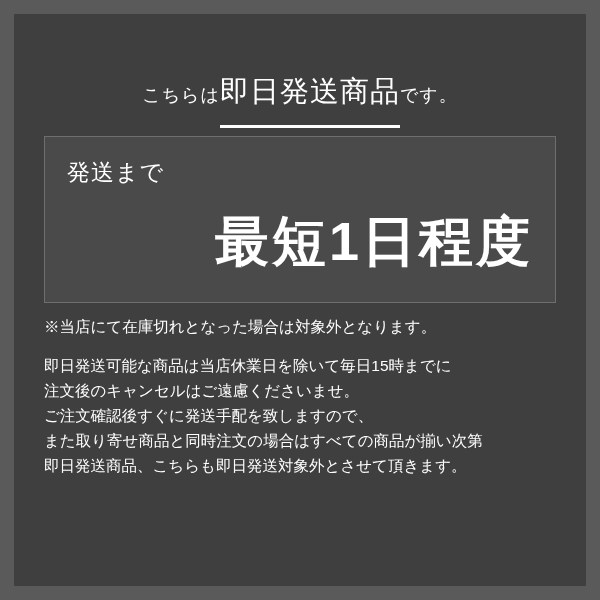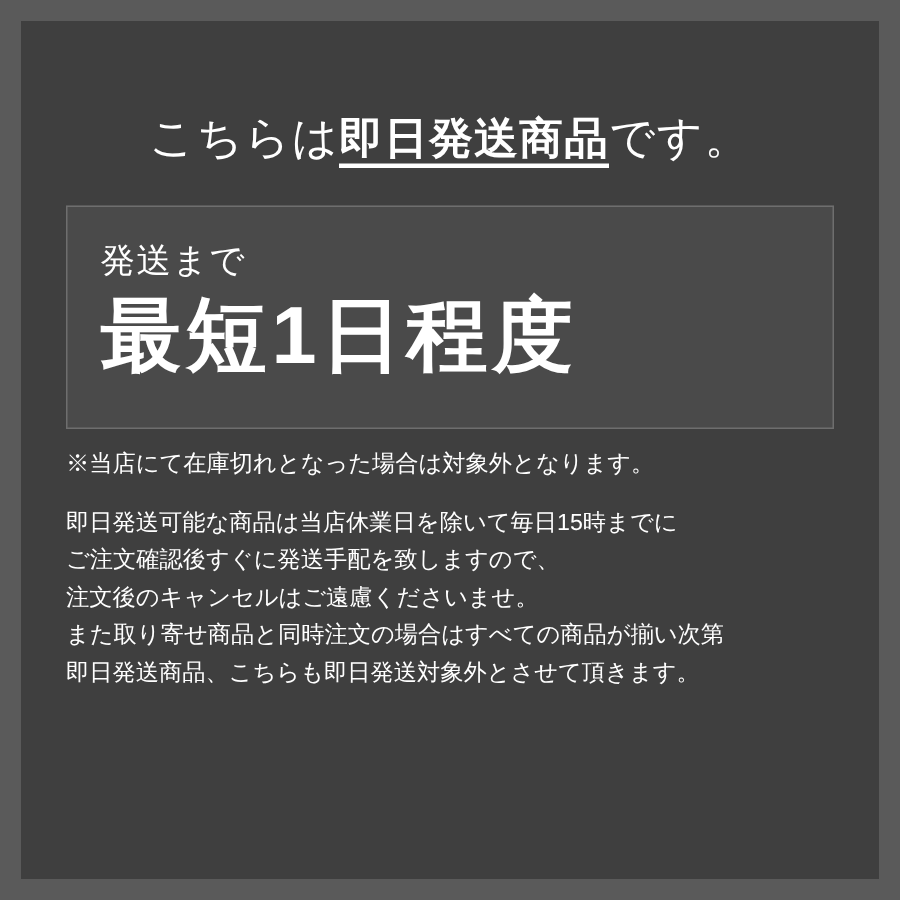--- a/index.html
+++ b/index.html
@@ -31,44 +31,44 @@
   }
   .headline {
     text-align: center;
     font-size: 25px;
     letter-spacing: 1px;
     white-space: nowrap;
     margin: 18px 0 24px 0;
     font-weight: normal;
   }
   .headline .small {
-    font-size: 30px;
+    font-size: 18px;
   }
   .headline .emph {
     font-size: 29px;
-    font-weight: bold;
+    font-weight: normal;
     border-bottom: 3px solid #ffffff;
-    padding-bottom: 0;
+    padding-bottom: 18px;
   }
   .box {
     background: #4a4a4a;
     border: 1px solid #6e6e6e;
     padding: 20px 22px 26px 22px;
     margin-bottom: 12px;
   }
   .box-label {
     font-size: 23px;
     letter-spacing: 1px;
-    margin-bottom: 2px;
+    margin-bottom: 20px;
   }
   .box-main {
     font-size: 54px;
     font-weight: bold;
     letter-spacing: 3px;
-    text-align: left;
+    text-align: right;
     line-height: 1.25;
     white-space: nowrap;
   }
   .notes {
     margin-top: 10px;
     margin-bottom: 14px;
   }
   .note {
     font-size: 15.5px;
     line-height: 1.55;
@@ -97,20 +97,20 @@
       <div class="box-label">発送まで</div>
       <div class="box-main">最短1日程度</div>
     </div>
 
     <div class="notes">
       <div class="note">※当店にて在庫切れとなった場合は対象外となります。</div>
     </div>
 
     <div class="body-text">
       <div class="body-line">即日発送可能な商品は当店休業日を除いて毎日15時までに</div>
+      <div class="body-line">注文後のキャンセルはご遠慮くださいませ。</div>
       <div class="body-line">ご注文確認後すぐに発送手配を致しますので、</div>
-      <div class="body-line">注文後のキャンセルはご遠慮くださいませ。</div>
       <div class="body-line">また取り寄せ商品と同時注文の場合はすべての商品が揃い次第</div>
       <div class="body-line">即日発送商品、こちらも即日発送対象外とさせて頂きます。</div>
     </div>
 
   </div>
 </div>
 
 </body></html>

